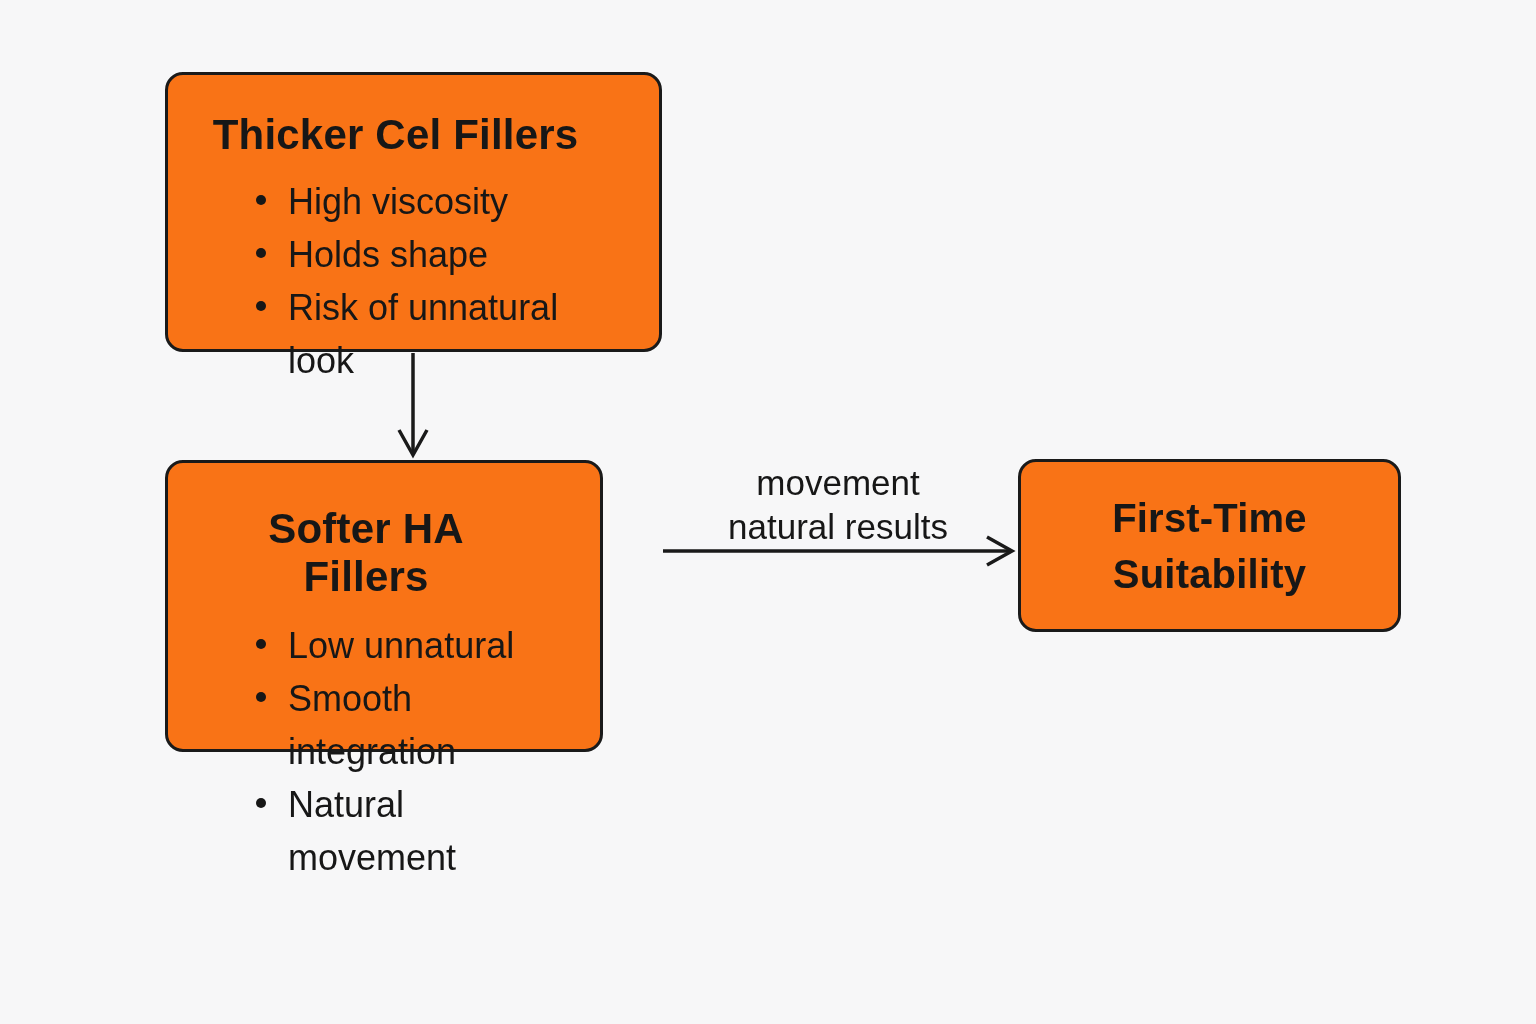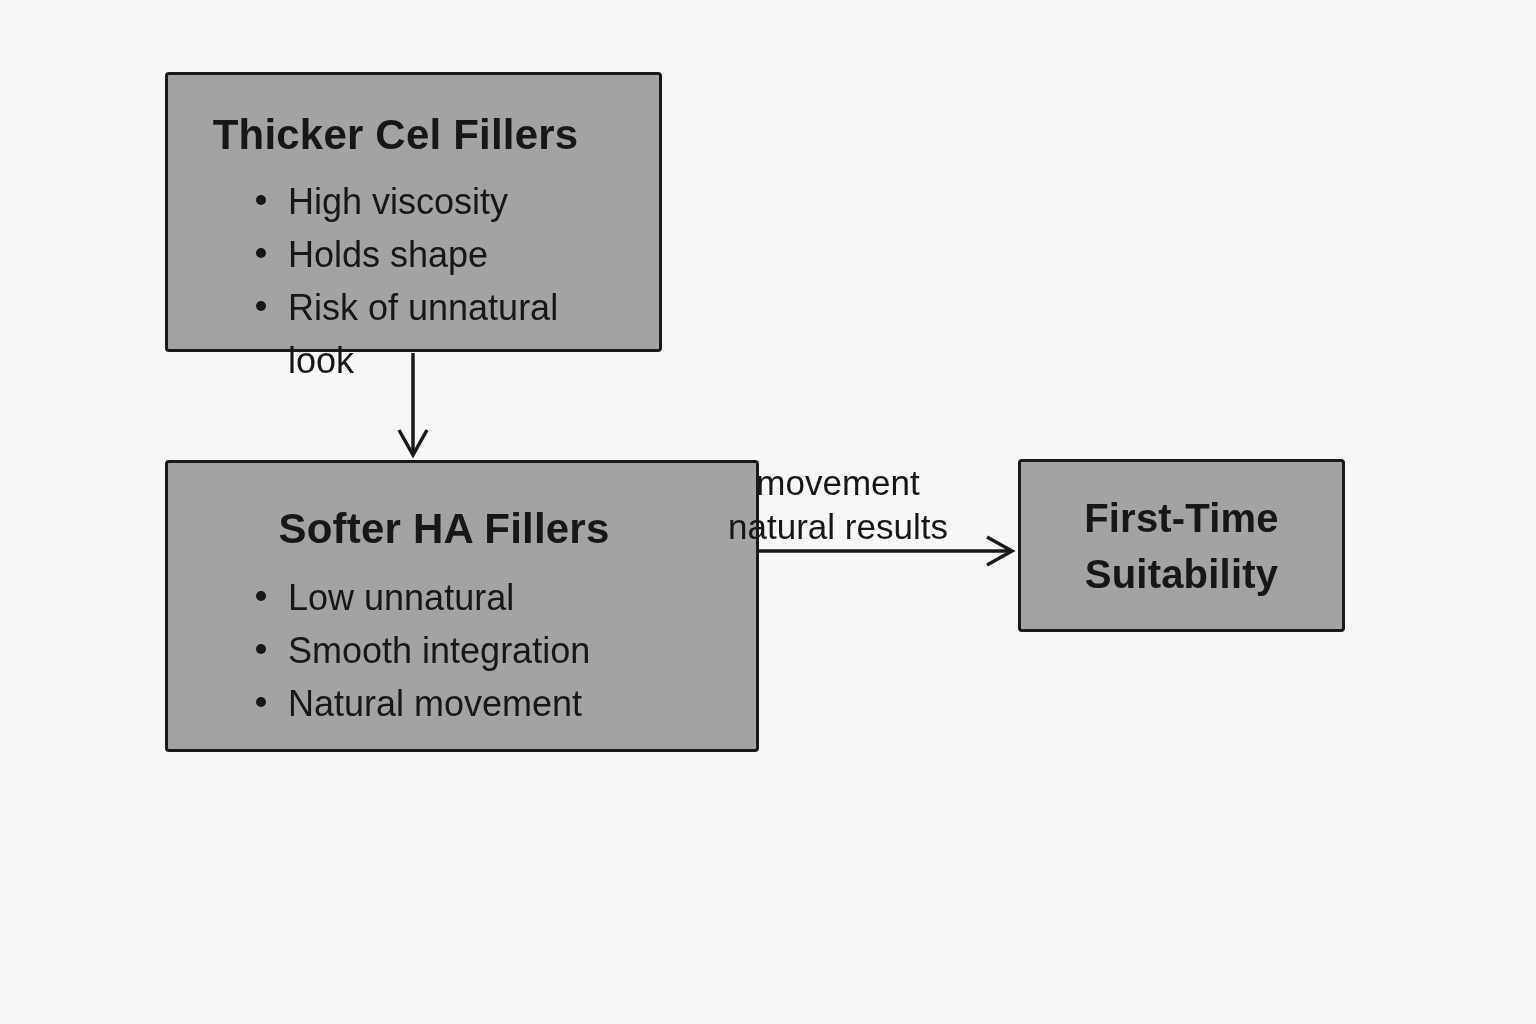--- a/index.html
+++ b/index.html
@@ -12,23 +12,23 @@
     color: #171717;
     overflow: hidden;
   }
   .canvas {
     position: relative;
     width: 1536px;
     height: 1024px;
   }
   .node {
     position: absolute;
-    background: #a3a3a3;
+    background: #f97316;
     border: 3px solid #1a1a1a;
-    border-radius: 4px;
+    border-radius: 18px;
     box-sizing: border-box;
   }
   .node-title {
     font-size: 42px;
     font-weight: 700;
     letter-spacing: 0.2px;
     text-align: center;
   }
   .node-bullets {
     list-style: none;
@@ -54,27 +54,27 @@
     top: -9px;
   }
   #node-thicker {
     left: 165px; top: 72px;
     width: 497px; height: 280px;
     padding: 30px 36px 0 72px;
   }
   #node-thicker .node-title { margin: 6px 36px 16px 0; margin-left: -36px; }
   #node-softer {
     left: 165px; top: 460px;
-    width: 594px; height: 292px;
+    width: 438px; height: 292px;
     padding: 36px 36px 0 72px;
   }
   #node-softer .node-title { margin: 6px 36px 18px 0; margin-left: -36px; }
   #node-suitability {
     left: 1018px; top: 459px;
-    width: 327px; height: 173px;
+    width: 383px; height: 173px;
     display: flex;
     flex-direction: column;
     align-items: center;
     justify-content: center;
   }
   #node-suitability .node-title {
     font-size: 40px;
     line-height: 56px;
     margin: 0;
   }

